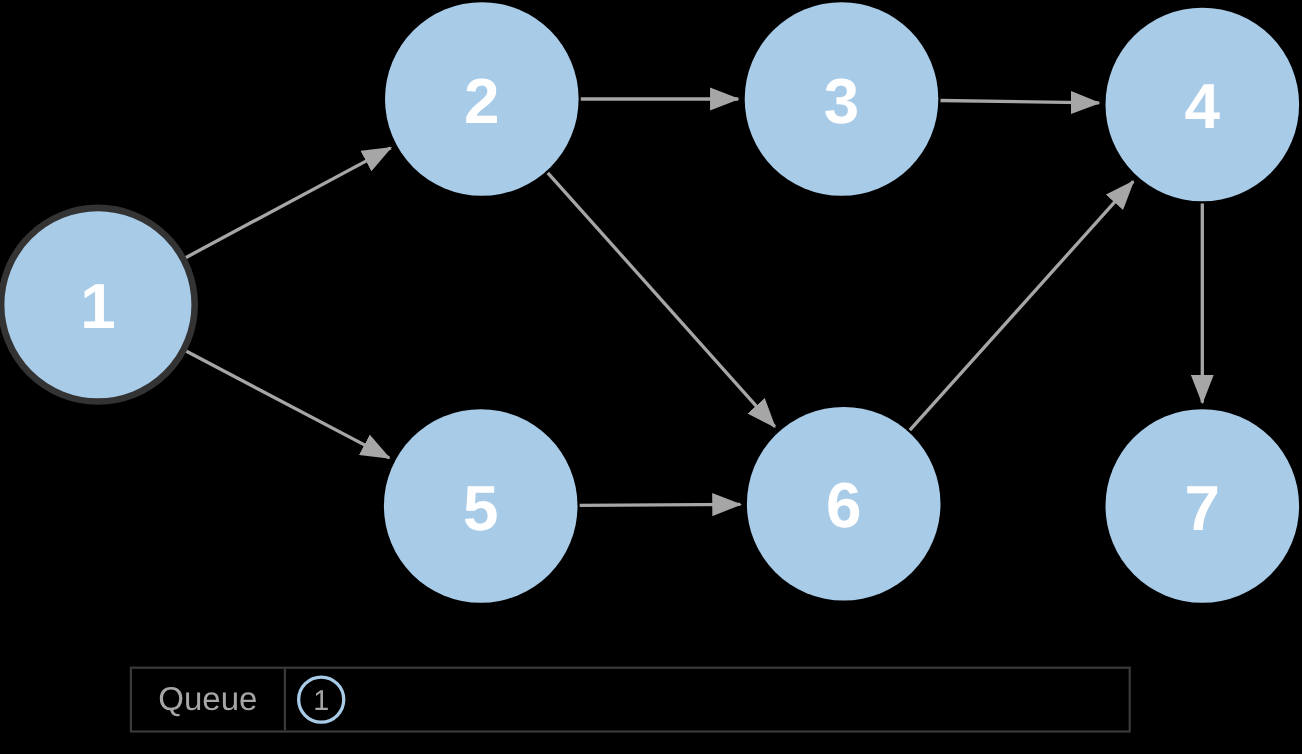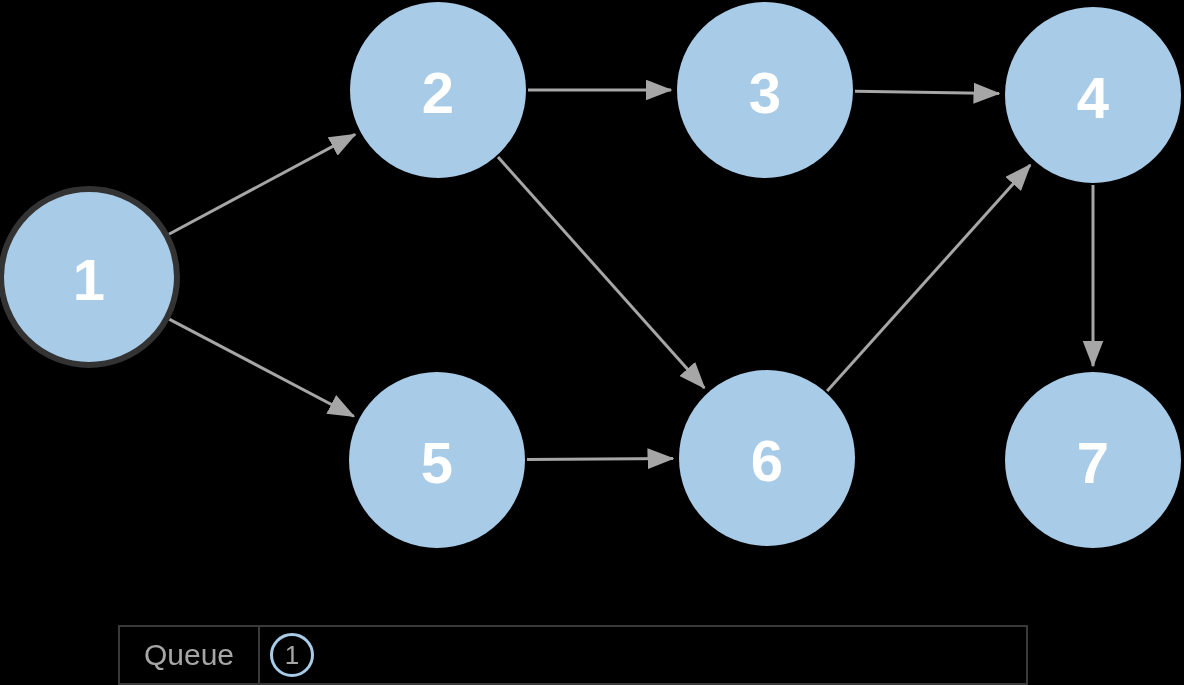--- a/index.html
+++ b/index.html
@@ -43,21 +43,21 @@
     dominant-baseline: central;
   }
   .edge-line {
     stroke: #a6a6a6;
     stroke-width: 3;
     fill: none;
   }
   .queue-panel {
     position: absolute;
     left: 118px;
-    top: 625px;
+    top: 606px;
     width: 910px;
     height: 60px;
     box-sizing: border-box;
     border: 2px solid #3a3a3a;
     display: flex;
     align-items: stretch;
   }
   .queue-label-cell {
     width: 140px;
     box-sizing: border-box;

